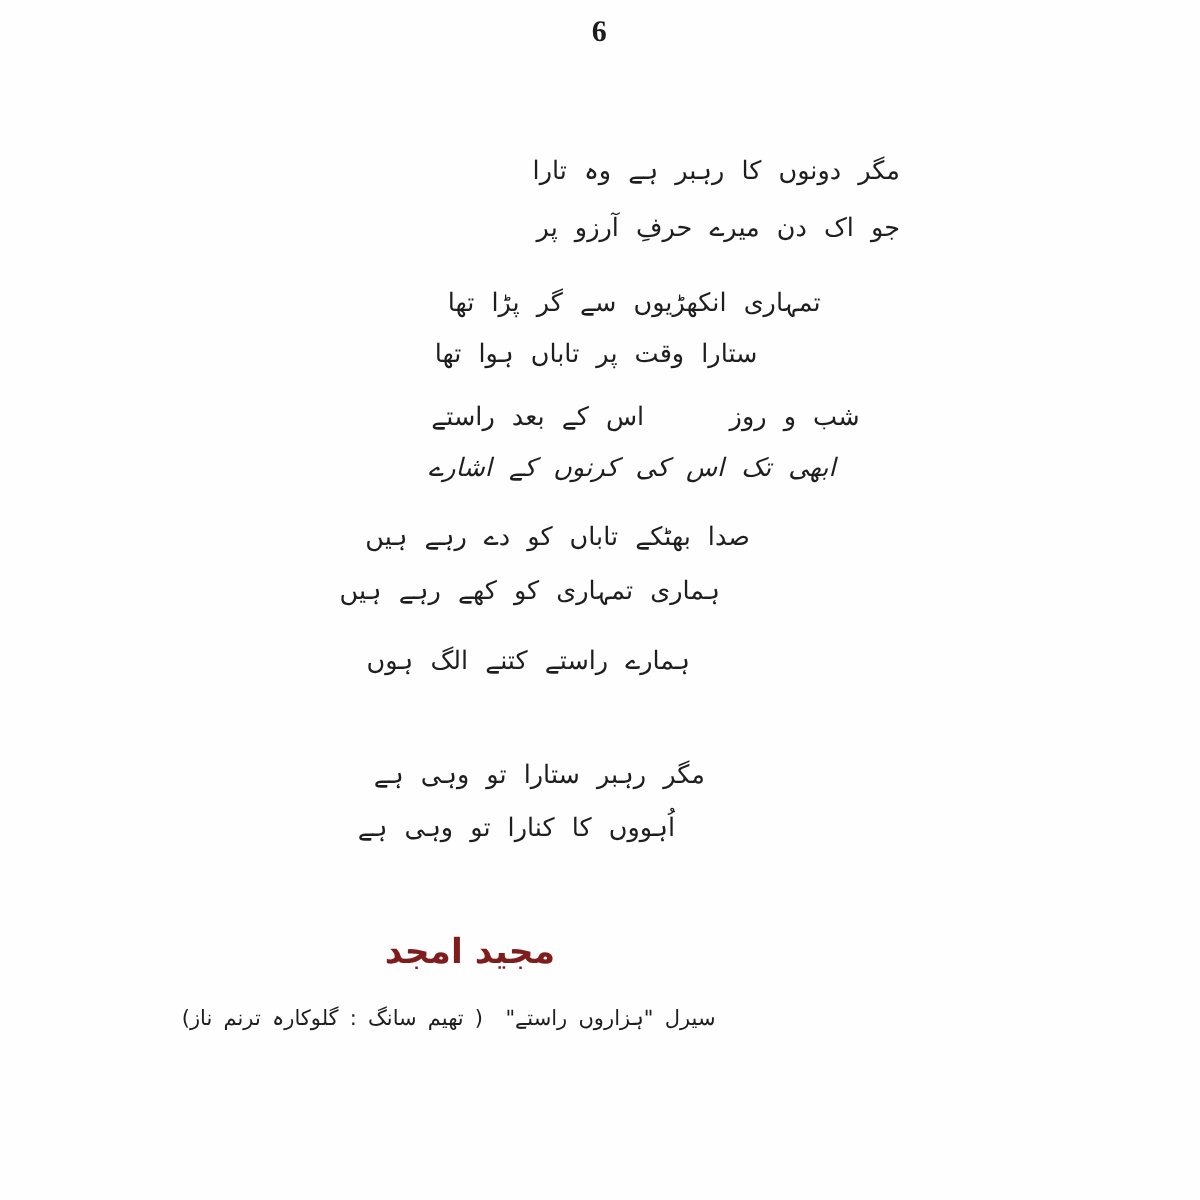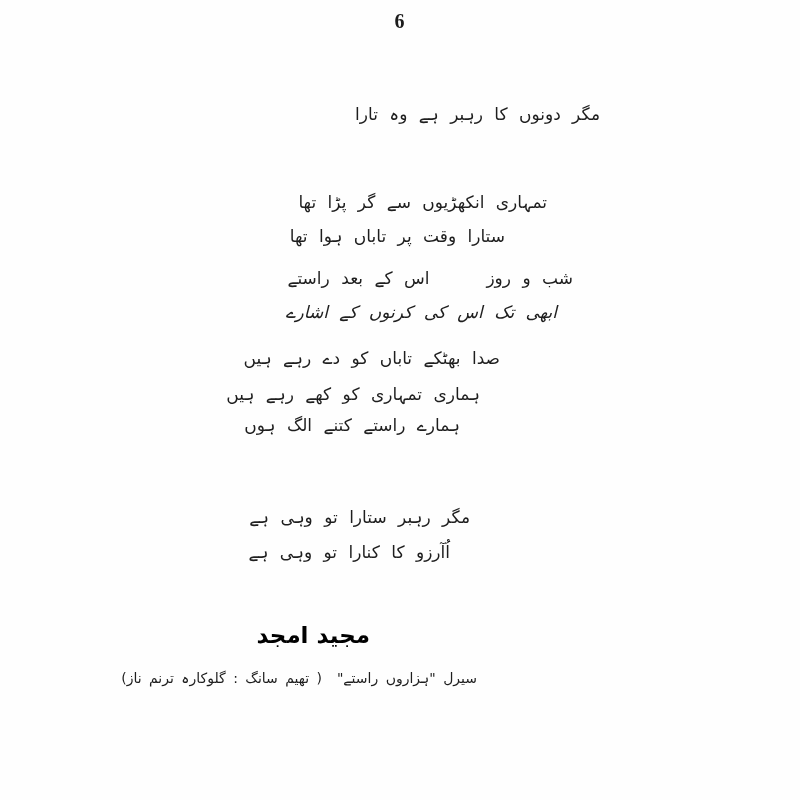--- a/index.html
+++ b/index.html
@@ -43,52 +43,53 @@
     word-spacing: 6px;
     text-align: center;
   }
   .signature {
     position: absolute;
     direction: rtl;
     white-space: pre;
     font-family: "DejaVu Sans", sans-serif;
     font-weight: bold;
     font-size: 23px;
-    color: #000000;
+    color: #7f1d1d;
   }
   .caption {
     position: absolute;
     direction: rtl;
     white-space: pre;
     font-family: "DejaVu Sans", sans-serif;
     font-size: 14px;
     color: #1e1e1e;
     word-spacing: 3px;
   }
 </style>
 </head>
 <body>
 
 <div class="page">
 
   <div class="page-number">6</div>
 
   <div class="urdu-line" style="top:101px; right:200px;">مگر دونوں کا رہبر ہے وہ تارا</div>
+  <div class="urdu-line" style="top:139px; right:200px;">جو اک دن میرے حرفِ آرزو پر</div>
 
   <div class="urdu-line" style="top:189px; right:253px;margin-left:28px;">تمہاری انکھڑیوں سے گر پڑا تھا</div>
   <div class="urdu-line" style="top:223px; right:295px;">ستارا وقت پر تاباں ہوا تھا</div>
 
   <div class="urdu-line" style="top:265px; right:227px;">شب و روز     اس کے بعد راستے</div>
   <div class="urdu-line" style="top:299px; right:243px;font-style:italic;">ابھی تک اس کی کرنوں کے اشارے</div>
 
   <div class="urdu-line" style="top:345px; right:300px;">صدا بھٹکے تاباں کو دے رہے ہیں</div>
   <div class="urdu-line" style="top:381px; right:320px;">ہماری تمہاری کو کھے رہے ہیں</div>
 
-  <div class="urdu-line" style="top:412px; right:340px;">ہمارے راستے کتنے الگ ہوں</div>
+  <div class="urdu-line" style="top:428px; right:340px;">ہمارے راستے کتنے الگ ہوں</div>
 
   <div class="urdu-line" style="top:504px; right:330px;">مگر رہبر ستارا تو وہی ہے</div>
-  <div class="urdu-line" style="top:539px; right:350px;">اُآرزو کا کنارا تو وہی ہے</div>
+  <div class="urdu-line" style="top:539px; right:350px;">اُہووں کا کنارا تو وہی ہے</div>
 
   <div class="signature" style="top:622px; right:430px;">مجید امجد</div>
 
   <div class="caption" style="top:670px; right:323px;">سیرل "ہزاروں راستے"  ( تھیم سانگ : گلوکارہ ترنم ناز)</div>
 
 </div>
 
 </body></html>

